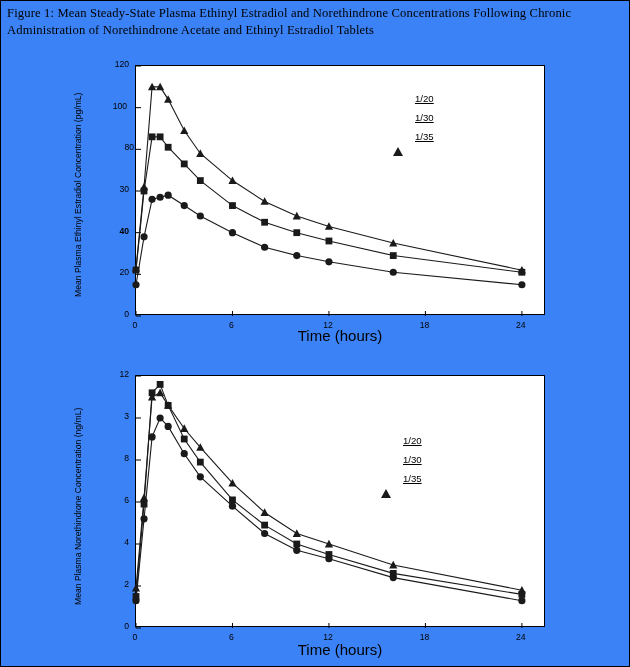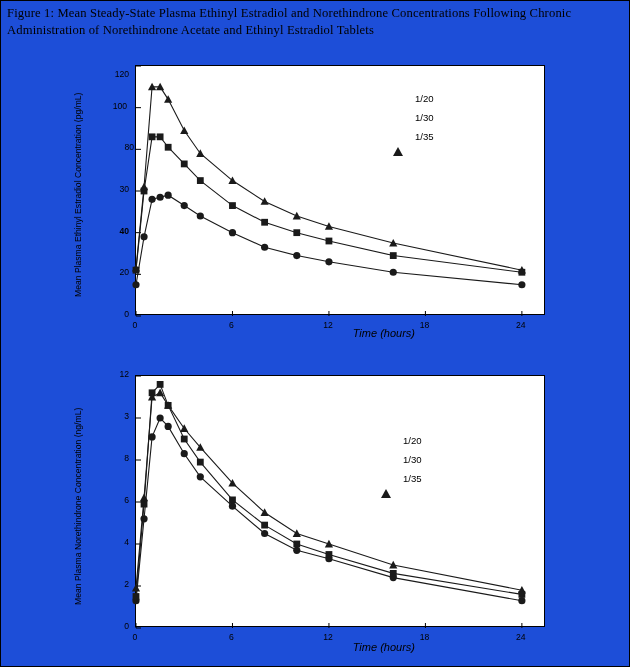--- a/index.html
+++ b/index.html
@@ -15,21 +15,21 @@
     position: relative;
     overflow: hidden;
   }
   #page {
     position: absolute;
     left: 0; top: 0;
     width: 630px;
     height: 667px;
     border: 1px solid #000;
     box-sizing: border-box;
-    background: #1d4ed8;
+    background: #3b82f6;
   }
   #caption {
     position: absolute;
     left: 6px;
     top: 4px;
     width: 618px;
     font-family: "Liberation Serif", serif;
     font-size: 12.6px;
     line-height: 17px;
     letter-spacing: 0.15px;
@@ -57,24 +57,23 @@
   .ylabel {
     position: absolute;
     transform-origin: 0 0;
     transform: rotate(-90deg);
     font-size: 8.6px;
     white-space: nowrap;
     color: #000;
   }
   .xlabel {
     position: absolute;
-    font-size: 11px;
-    color: #000;
-    text-align: right;
-    font-style: italic;
+    font-size: 15px;
+    color: #000;
+    text-align: center;
   }
   .tick-label-y {
     position: absolute;
     font-size: 8.6px;
     text-align: right;
     color: #000;
   }
   .tick-label-x {
     position: absolute;
     font-size: 8.6px;
@@ -110,20 +109,21 @@
     width: 0; height: 0;
     border-left: 5.2px solid transparent;
     border-right: 5.2px solid transparent;
     border-bottom: 9.2px solid #1a1a1a;
   }
   .legend-txt {
     position: absolute;
     left: 22px;
     top: 0;
     white-space: nowrap;
+    text-decoration: underline;
   }
   svg.series-layer {
     position: absolute;
     left: 0; top: 0;
     overflow: visible;
   }
 </style>
 </head>
 <body>
 
@@ -194,21 +194,21 @@
         </svg>
     </div>
 
     <div id="chart1-yticks">
         <div class="tick-label-y" style="left: 30px; top: 262px; width: 36px;">0</div>
         <div class="tick-label-y" style="left: 30px; top: 220.333px; width: 36px;">20</div>
         <div class="tick-label-y" style="left: 30px; top: 178.667px; width: 36px; font-weight: bold;">40</div>
         <div class="tick-label-y" style="left: 30px; top: 137px; width: 36px;">30</div>
         <div class="tick-label-y" style="left: 35px; top: 95.3333px; width: 36px;">80</div>
         <div class="tick-label-y" style="left: 28px; top: 53.6667px; width: 36px;">100</div>
-        <div class="tick-label-y" style="left: 30px; top: 12px; width: 36px; margin-top: 10px;">120</div>
+        <div class="tick-label-y" style="left: 30px; top: 12px; width: 36px;">120</div>
       </div>
     <div id="chart1-xticks">
         <div class="tick-label-x" style="left: 57px; top: 273px; width: 30px;">0</div>
         <div class="tick-label-x" style="left: 153.471px; top: 273px; width: 30px;">6</div>
         <div class="tick-label-x" style="left: 249.941px; top: 273px; width: 30px;">12</div>
         <div class="tick-label-x" style="left: 346.412px; top: 273px; width: 30px;">18</div>
         <div class="tick-label-x" style="left: 442.882px; top: 273px; width: 30px;">24</div>
       </div>
 
     <div class="xlabel" style="left:202px; top:280px; width:150px;">Time (hours)</div>

